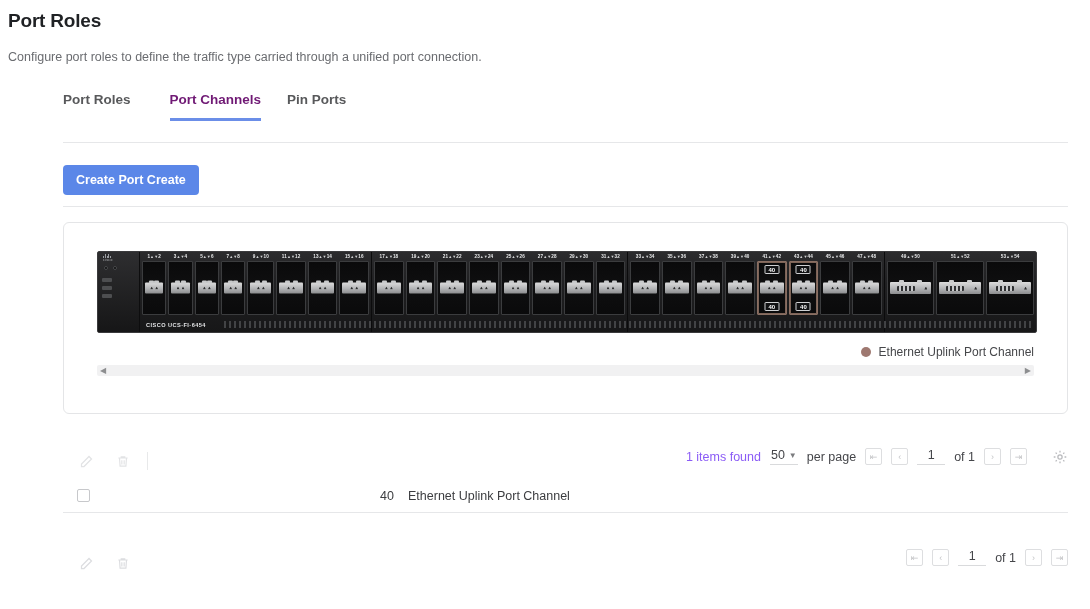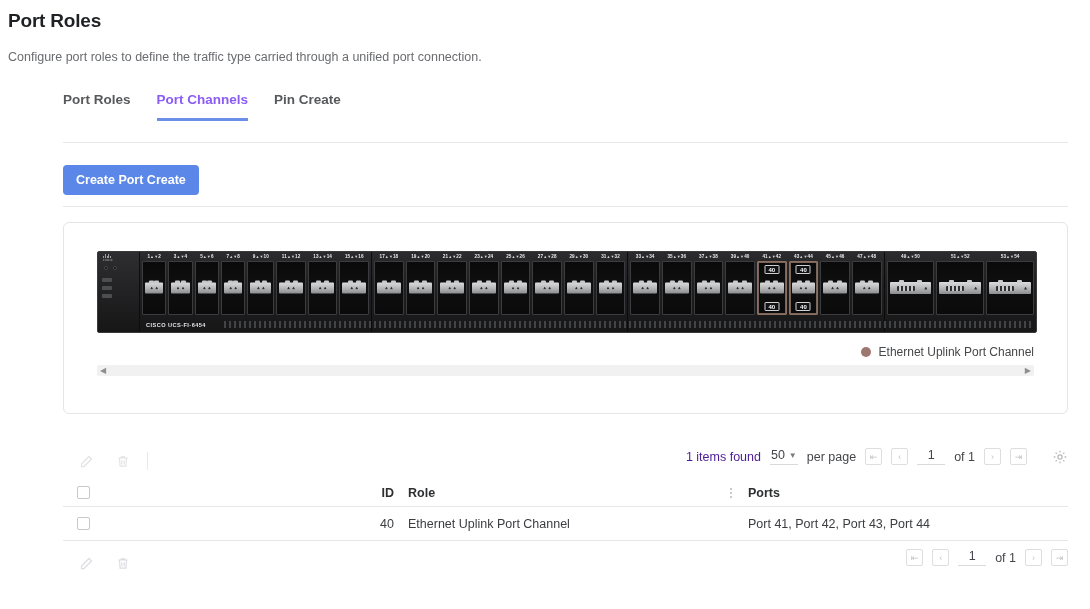--- a/index.html
+++ b/index.html
@@ -26,21 +26,21 @@
   
   .tabbar {
     position: absolute; left: 63px; top: 92px;
     display: flex; align-items: flex-end; gap: 26px;
   }
   .tab {
     font-size: 13.5px; font-weight: bold; color: #58595b;
     padding-bottom: 11px; cursor: pointer; white-space: nowrap;
     border-bottom: 3px solid transparent;
   }
-  .tab.active { color: #8b5cf6; border-bottom-color: #6b8ee8; }
+  .tab.active { color: #701a75; border-bottom-color: #6b8ee8; margin-left: 13px; }
 
   .rule {
     position: absolute; left: 63px; width: 1005px; height: 1px;
     background: #e6e7e9;
   }
   .rule.r1 { top: 142px; }
   .rule.r2 { top: 206px; }
 
   
   .btn-primary {
@@ -203,21 +203,21 @@
   .ib-del  { left: 49px; }
   .vdiv {
     position: absolute; left: 84px; top: 9px;
     width: 1px; height: 18px; background: #e8e9ea;
   }
   .pager {
     position: absolute; right: 0; top: 5px;
     display: flex; align-items: center; gap: 9px;
     font-size: 12.5px; color: #45464a;
   }
-  .items-found { color: #4c1d95; }
+  .items-found { color: #8b5cf6; }
   .pp-select {
     display: inline-flex; align-items: center; gap: 4px;
     border-bottom: 1px solid #d9dadc; padding: 0 1px 2px 1px;
     cursor: pointer; color: #45464a;
   }
   .pp-select .cv { font-size: 8px; color: #7b7c7f; }
   .pg-btn {
     width: 17px; height: 17px; border: 1px solid #dddee0; border-radius: 2px;
     display: flex; align-items: center; justify-content: center;
     font-size: 9px; color: #c4c5c7; cursor: pointer; background: #fff;
@@ -260,21 +260,21 @@
 <body>
 
 <div class="page">
 
   <div class="page-title">Port Roles</div>
   <div class="page-subtitle">Configure port roles to define the traffic type carried through a unified port connection.</div>
 
   <div class="tabbar">
     <div class="tab">Port Roles</div>
     <div class="tab active">Port Channels</div>
-    <div class="tab">Pin Create</div>
+    <div class="tab">Pin Ports</div>
   </div>
 
   <div class="rule r1"></div>
 
   <button class="btn-primary">Create Port Create</button>
 
   <div class="rule r2"></div>
 
   <div class="switch-card">
 
@@ -604,44 +604,28 @@
       <span class="gear">
         <svg width="16" height="16" viewBox="0 0 24 24" fill="none" stroke="#b9babd" stroke-width="1.9">
           <circle cx="12" cy="12" r="3.2"></circle>
           <path d="M12 2.6v2.6M12 18.8v2.6M21.4 12h-2.6M5.2 12H2.6M18.6 5.4l-1.8 1.8M7.2 16.8l-1.8 1.8M18.6 18.6l-1.8-1.8M7.2 7.2 5.4 5.4"></path>
         </svg>
       </span>
     </div>
   </div>
 
   <div class="tbl">
-    <div class="thead">
-      <div class="c-chk">
-        <div class="chk"></div>
-      </div>
-      <div class="c-id">ID</div>
-      <div class="c-role">Role</div>
-      <div class="c-sort">
-        <div class="sort-handle">
-          <i></i>
-            <i></i>
-            <i></i>
-        </div>
-      </div>
-      <div class="c-ports">Ports</div>
-    </div>
 
     <div class="trow">
       <div class="c-chk">
         <div class="chk"></div>
       </div>
       <div class="c-id">40</div>
       <div class="c-role">Ethernet Uplink Port Channel</div>
       <div class="c-sort"></div>
-      <div class="c-ports">Port 41, Port 42, Port 43, Port 44</div>
     </div>
   </div>
 
   <div class="tbl-footer">
     <div class="icon-btn ib-edit">
       <svg width="15" height="15" viewBox="0 0 24 24" fill="none" stroke="#dcdde0" stroke-width="2">
         <path d="M4 20h4L20 8l-4-4L4 16v4z"></path>
       </svg>
     </div>
     <div class="icon-btn ib-del">

